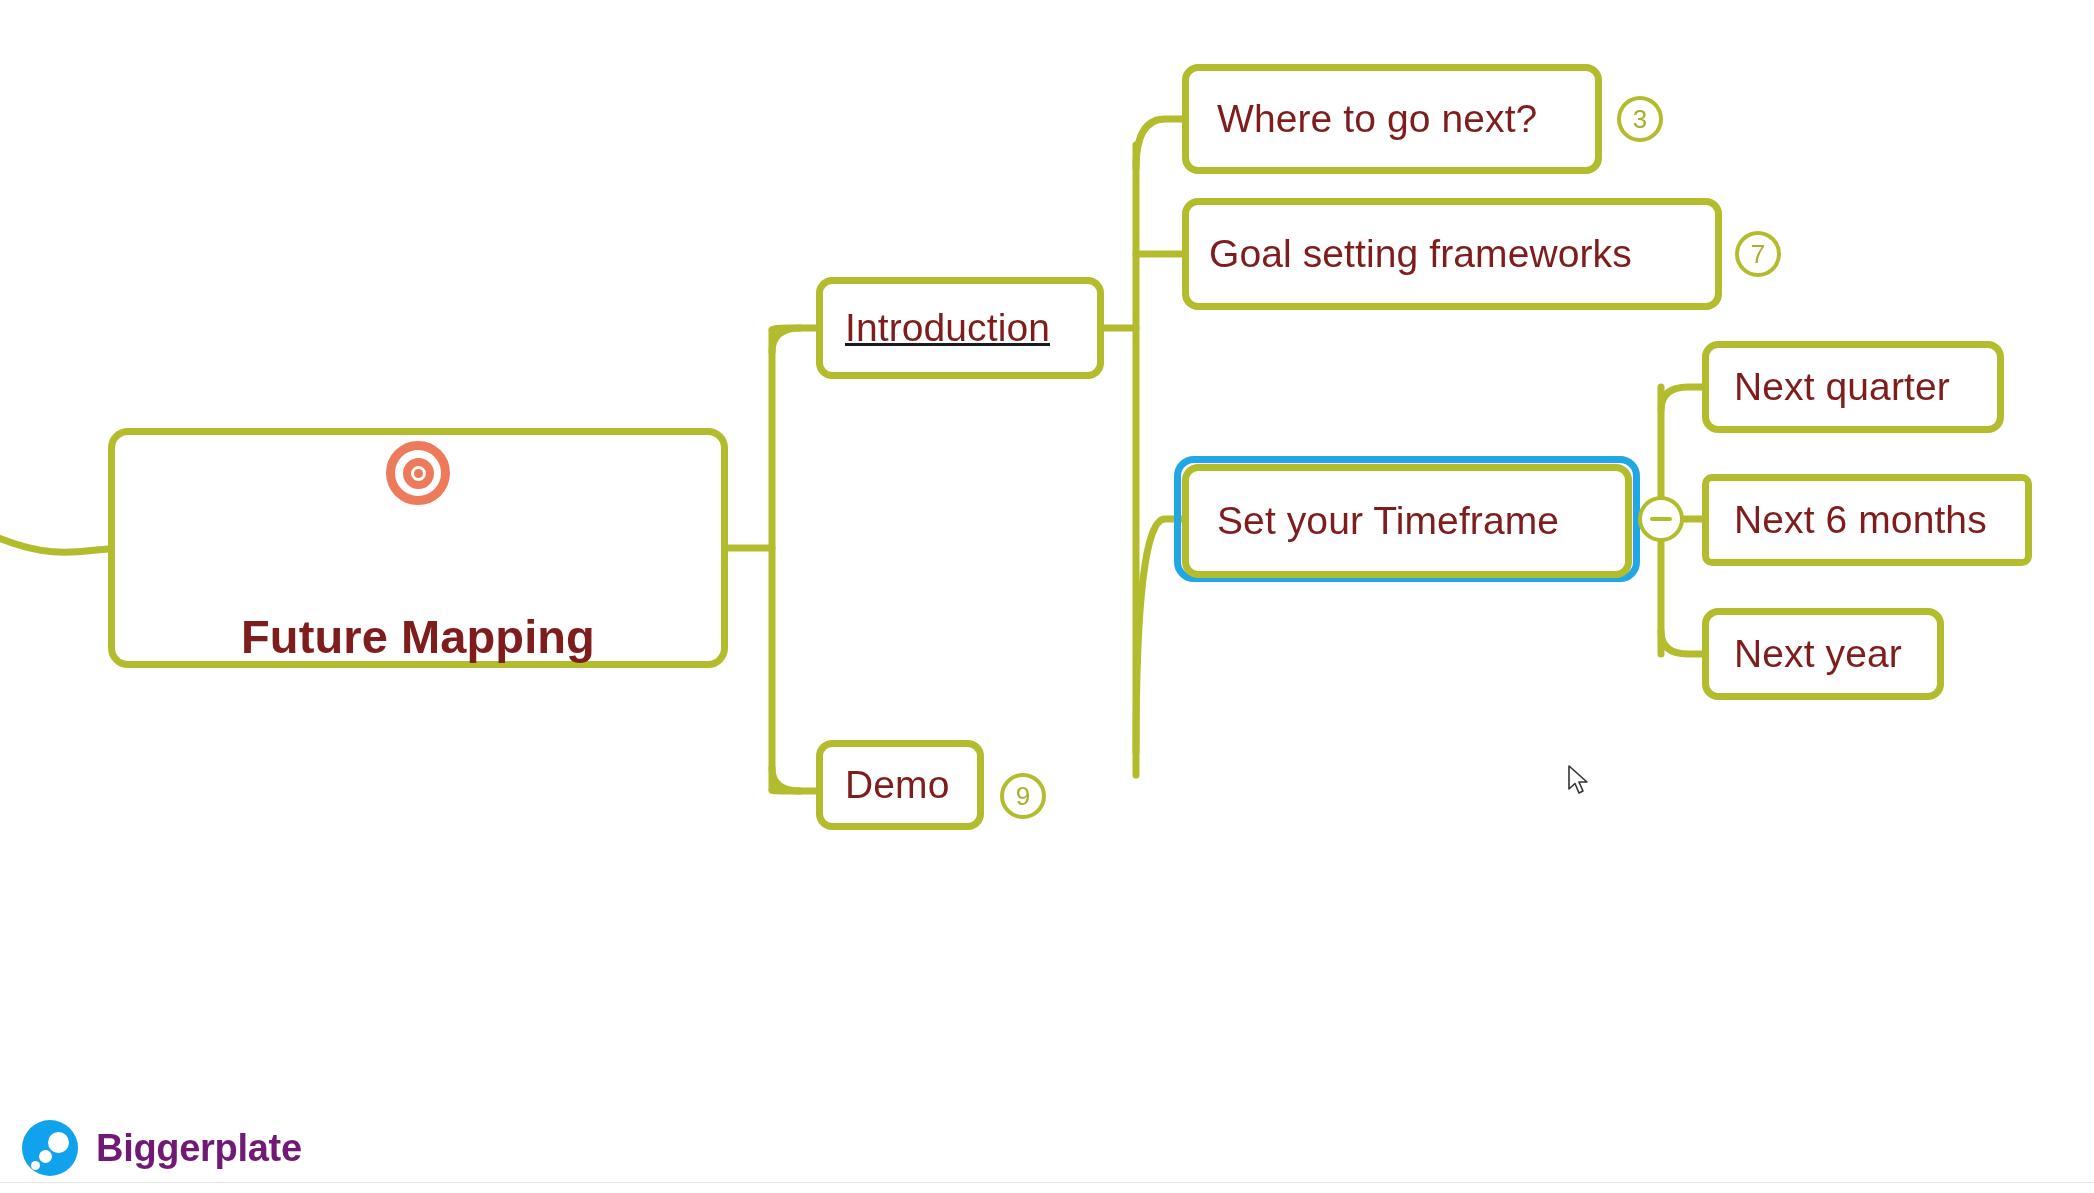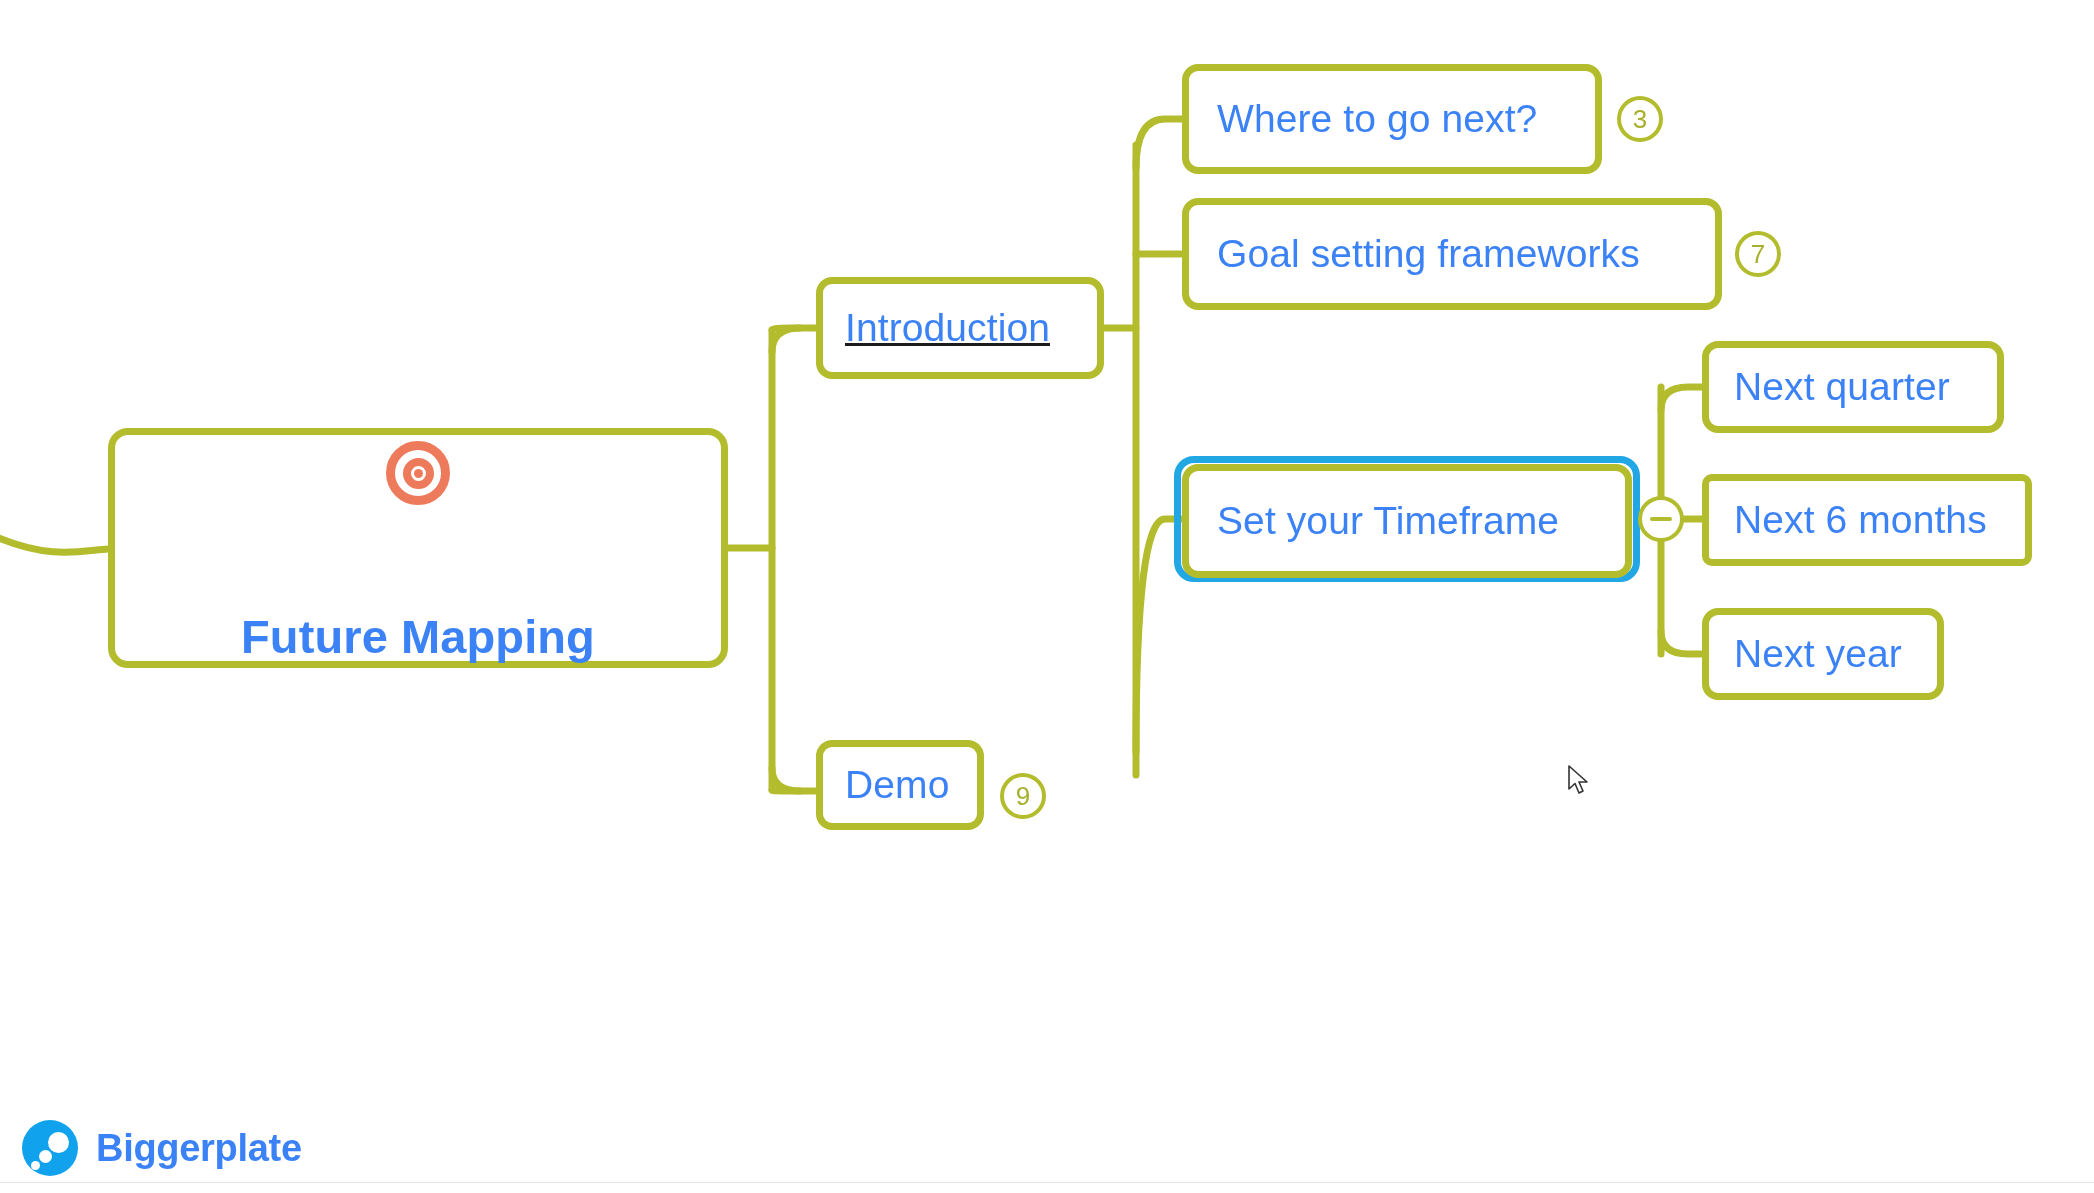--- a/index.html
+++ b/index.html
@@ -46,21 +46,21 @@
     border: 7px solid #b3bc2c;
     border-radius: 16px;
     display: flex;
     align-items: center;
     color: #1c1c1c;
     z-index: 5;
   }
   .node-label {
     font-size: 39px;
     line-height: 1.05;
-    color: #3b82f6;
+    color: #7f1d1d;
     white-space: nowrap;
     letter-spacing: 0.1px;
   }
 
   
   #node-root {
     left: 108px;
     top: 428px;
     width: 620px;
     height: 240px;
@@ -101,21 +101,21 @@
     height: 9px;
     border-radius: 50%;
     background: #ee7a5c;
   }
 
   
   #node-introduction { left: 816px; top: 277px; width: 288px; height: 102px; padding-left: 22px; text-decoration: underline; }
   #node-demo         { left: 816px; top: 740px; width: 168px; height: 90px; padding-left: 22px; }
 
   #node-where        { left: 1182px; top: 64px;  width: 420px; height: 110px; padding-left: 28px; }
-  #node-goals        { left: 1182px; top: 198px; width: 540px; height: 112px; padding-left: 28px; }
+  #node-goals        { left: 1182px; top: 198px; width: 540px; height: 112px; padding-left: 20px; }
   #node-timeframe    { left: 1182px; top: 464px; width: 450px; height: 114px; padding-left: 28px; }
 
   #node-next-quarter { left: 1702px; top: 341px; width: 302px; height: 92px; padding-left: 25px; }
   #node-next-6       { left: 1702px; top: 474px; width: 330px; height: 92px; padding-left: 25px; border-radius: 10px; }
   #node-next-year    { left: 1702px; top: 608px; width: 242px; height: 92px; padding-left: 25px; }
 
   
   .selection-ring {
     position: absolute;
     left: 1174px;
@@ -198,21 +198,21 @@
     background: #10a2ec;
     position: relative;
     flex: 0 0 auto;
   }
   #brand-mark .b1 { position: absolute; left: 26px; top: 12px; width: 21px; height: 21px; background: #ffffff; border-radius: 50%; }
   #brand-mark .b2 { position: absolute; left: 17px; top: 30px; width: 13px; height: 13px; background: #ffffff; border-radius: 50%; }
   #brand-mark .b3 { position: absolute; left: 9px;  top: 41px; width: 9px;  height: 9px;  background: #ffffff; border-radius: 50%; }
   #brand-text {
     font-size: 38px;
     font-weight: bold;
-    color: #3b82f6;
+    color: #701a75;
     letter-spacing: -0.3px;
   }
 
   
   #bottom-divider {
     position: absolute;
     left: 0;
     top: 1182px;
     width: 2094px;
     height: 1px;

